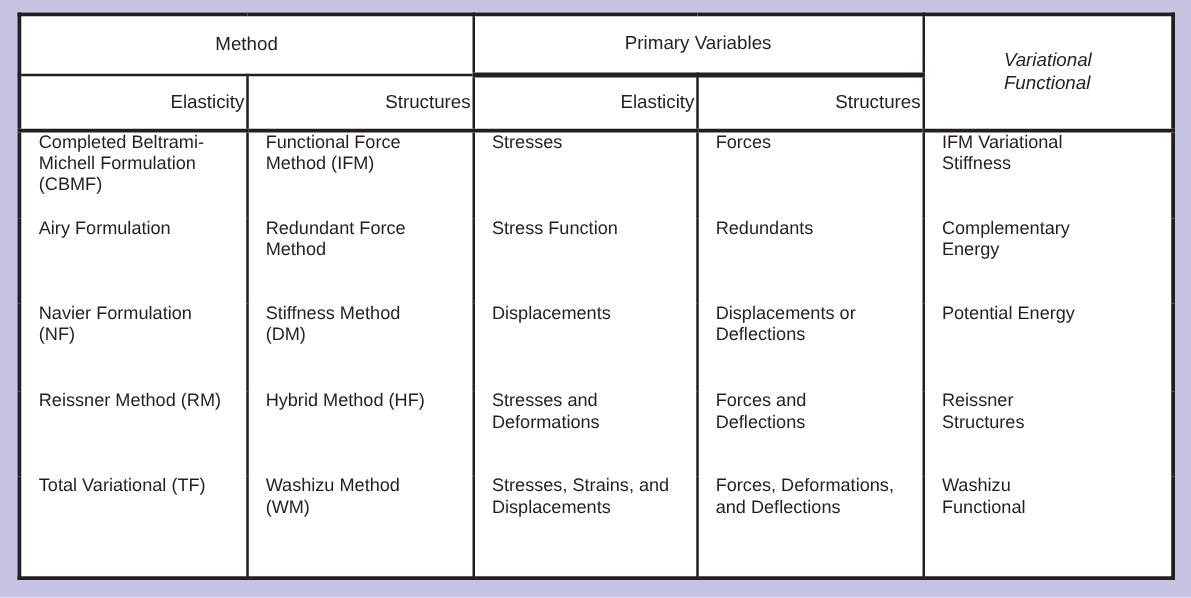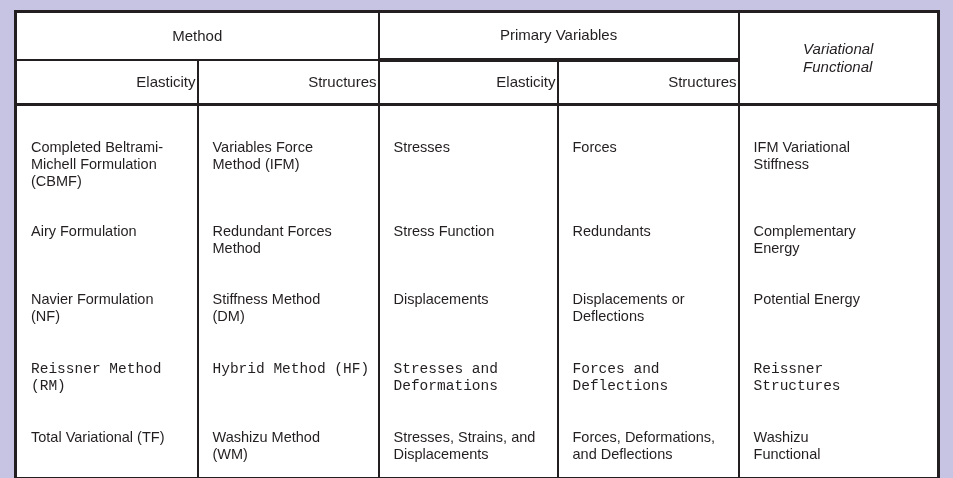--- a/index.html
+++ b/index.html
@@ -45,27 +45,27 @@
   th.h-vf{border-bottom-width:3px;font-style:italic;}
   tr.hdr-sub th{border-bottom-width:3px;text-align:right;}
   .vf-inner{display:inline-block;text-align:left;white-space:pre-line;}
   tbody td{
     border-top:none;
     border-bottom:none;
     vertical-align:top;
     text-align:left;
     font-size:14.5px;
     line-height:17px;
-    padding:33px 4px 0 14px;
+    padding:0 4px 0 14px;
     white-space:pre-line;
   }
   tbody tr.r0{height:70px;}
   tbody tr.r1{height:68px;}
   tbody tr.r2{height:70px;}
-  tbody tr.r3{height:68px;font-family:Liberation Mono, monospace;}
+  tbody tr.r3{height:68px;}
   tbody tr.r4{height:82px;}
 </style>
 </head>
 <body>
 
 <div class="canvas">
   <table class="tbl">
     <colgroup>
       <col style="width:182px">
         <col style="width:181px">
@@ -85,30 +85,30 @@
         <th>Structures</th>
         <th>Elasticity</th>
         <th>Structures</th>
       </tr>
     </thead>
     <tbody>
       <tr class="r0">
         <td>Completed Beltrami-
 Michell Formulation
 (CBMF)</td>
-        <td>Variables Force
+        <td>Functional Force
 Method (IFM)</td>
         <td>Stresses</td>
         <td>Forces</td>
         <td>IFM Variational
 Stiffness</td>
       </tr>
       <tr class="r1">
         <td>Airy Formulation</td>
-        <td>Redundant Forces
+        <td>Redundant Force
 Method</td>
         <td>Stress Function</td>
         <td>Redundants</td>
         <td>Complementary
 Energy</td>
       </tr>
       <tr class="r2">
         <td>Navier Formulation
 (NF)</td>
         <td>Stiffness Method

